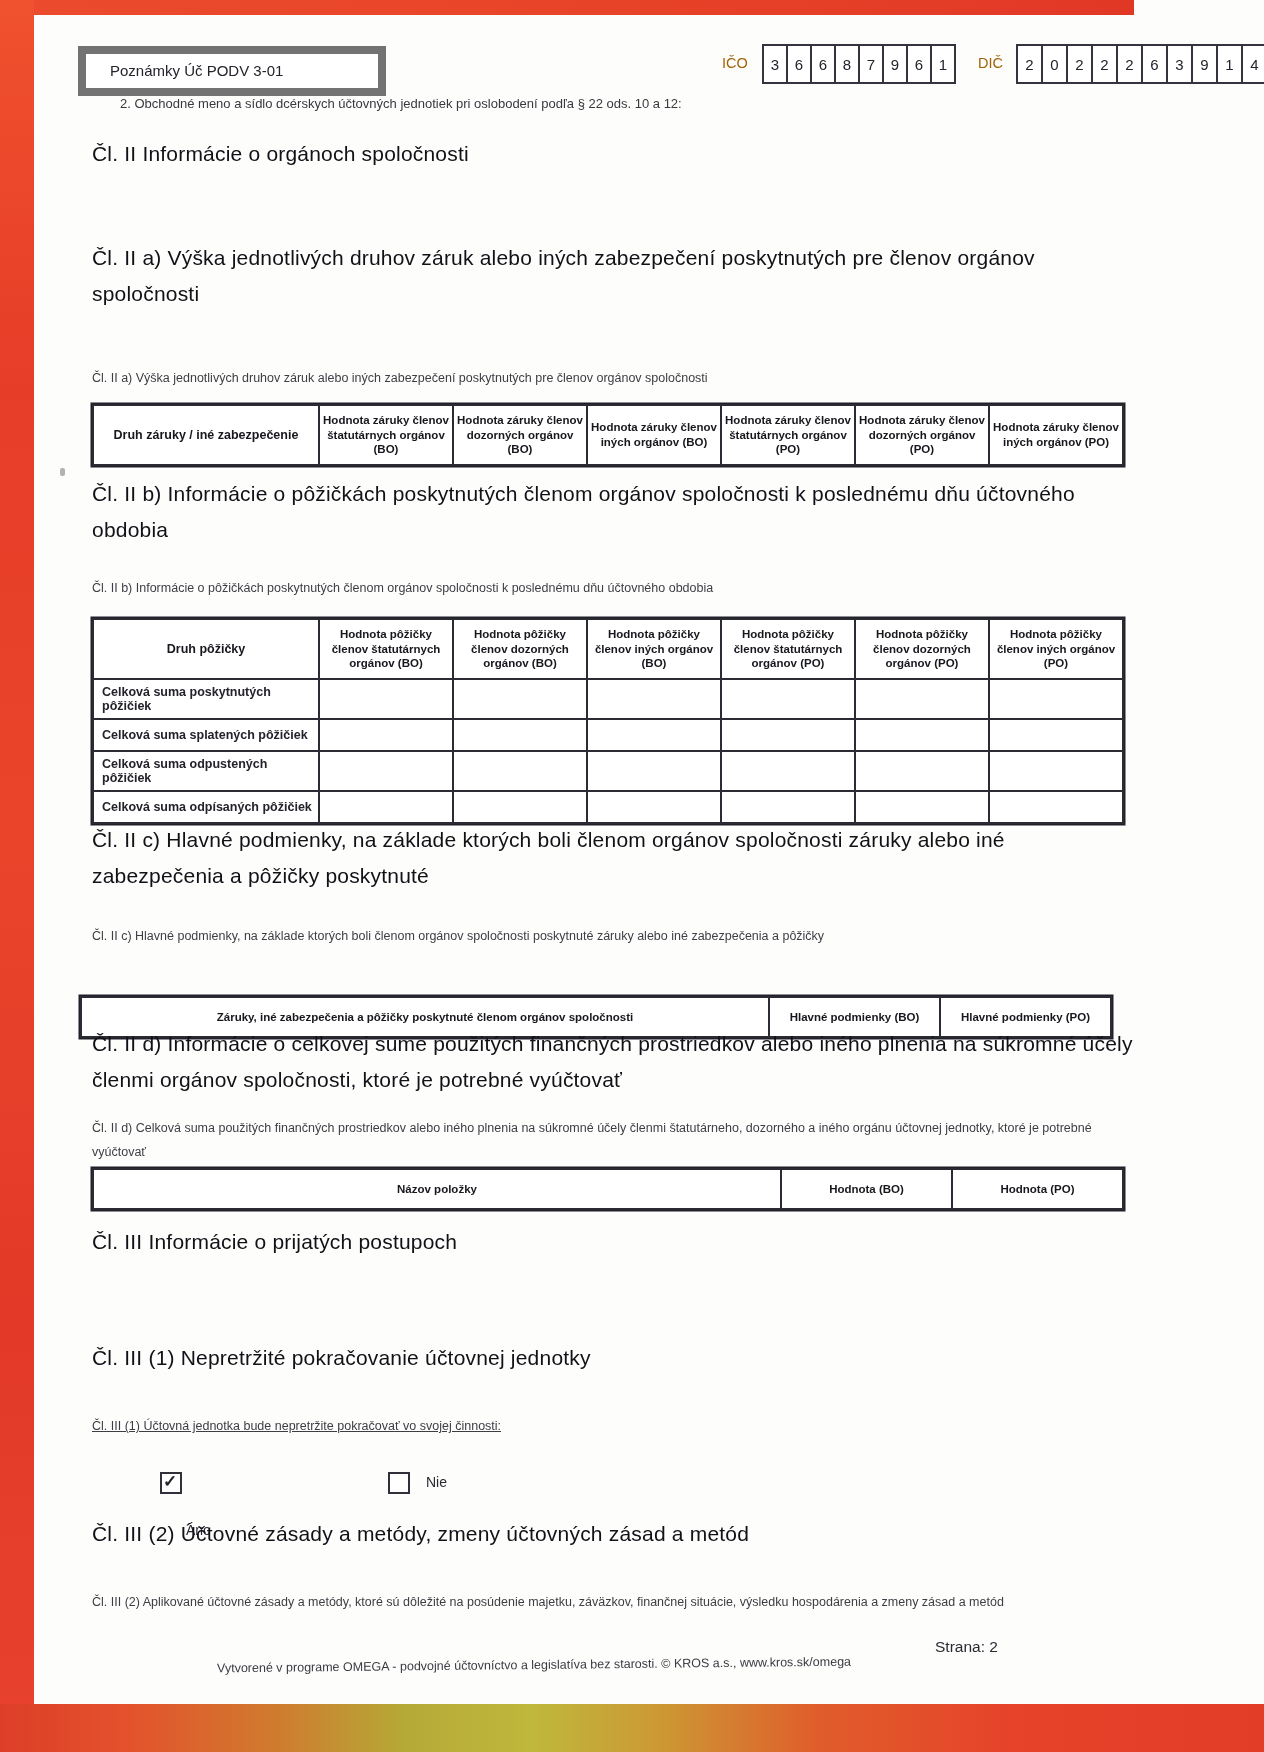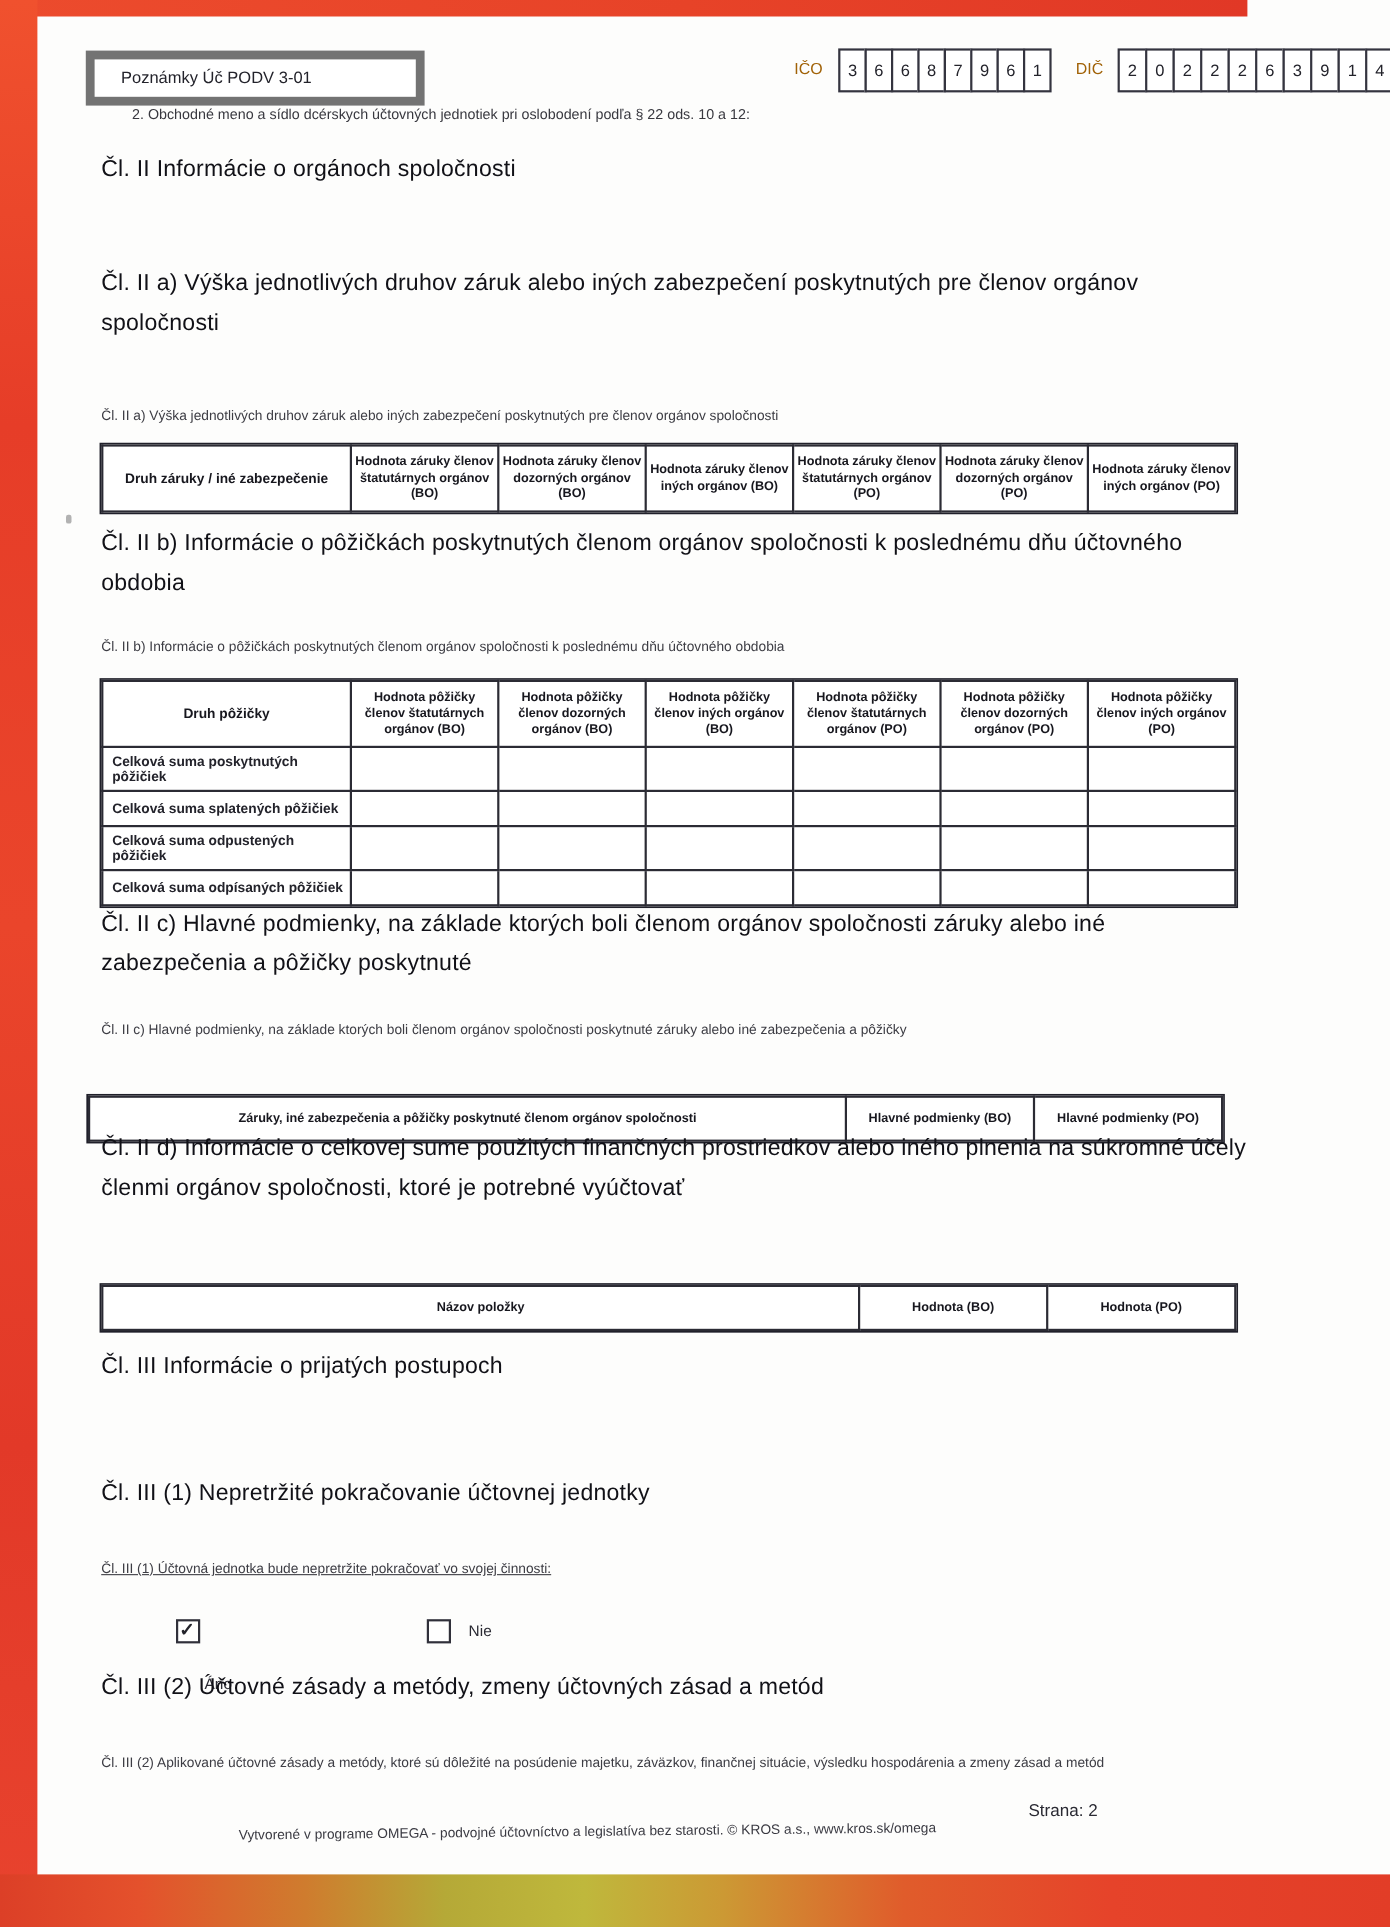--- a/index.html
+++ b/index.html
@@ -213,20 +213,21 @@
     <tbody>
         <tr>
       <th>Záruky, iné zabezpečenia a pôžičky poskytnuté členom orgánov spoločnosti</th>
       <th>Hlavné podmienky (BO)</th>
       <th>Hlavné podmienky (PO)</th>
     </tr>
   </tbody>
     </table>
 
   <div class="h1" style="top:1026px; width:1048px;">Čl. II d) Informácie o celkovej sume použitých finančných prostriedkov alebo iného plnenia na súkromné účely členmi orgánov spoločnosti, ktoré je potrebné vyúčtovať</div>
+  <div class="caption" style="top:1116px; width:1048px;">Čl. II d) Celková suma použitých finančných prostriedkov alebo iného plnenia na súkromné účely členmi štatutárneho, dozorného a iného orgánu účtovnej jednotky, ktoré je potrebné vyúčtovať</div>
 
   <table class="formtable short" style="left:92px; top:1168px; width:1030px;">
     <colgroup>
         <col style="width:688px">
         <col style="width:171px">
         <col style="width:171px">
       </colgroup>
     <tbody>
         <tr>
       <th>Názov položky</th>

